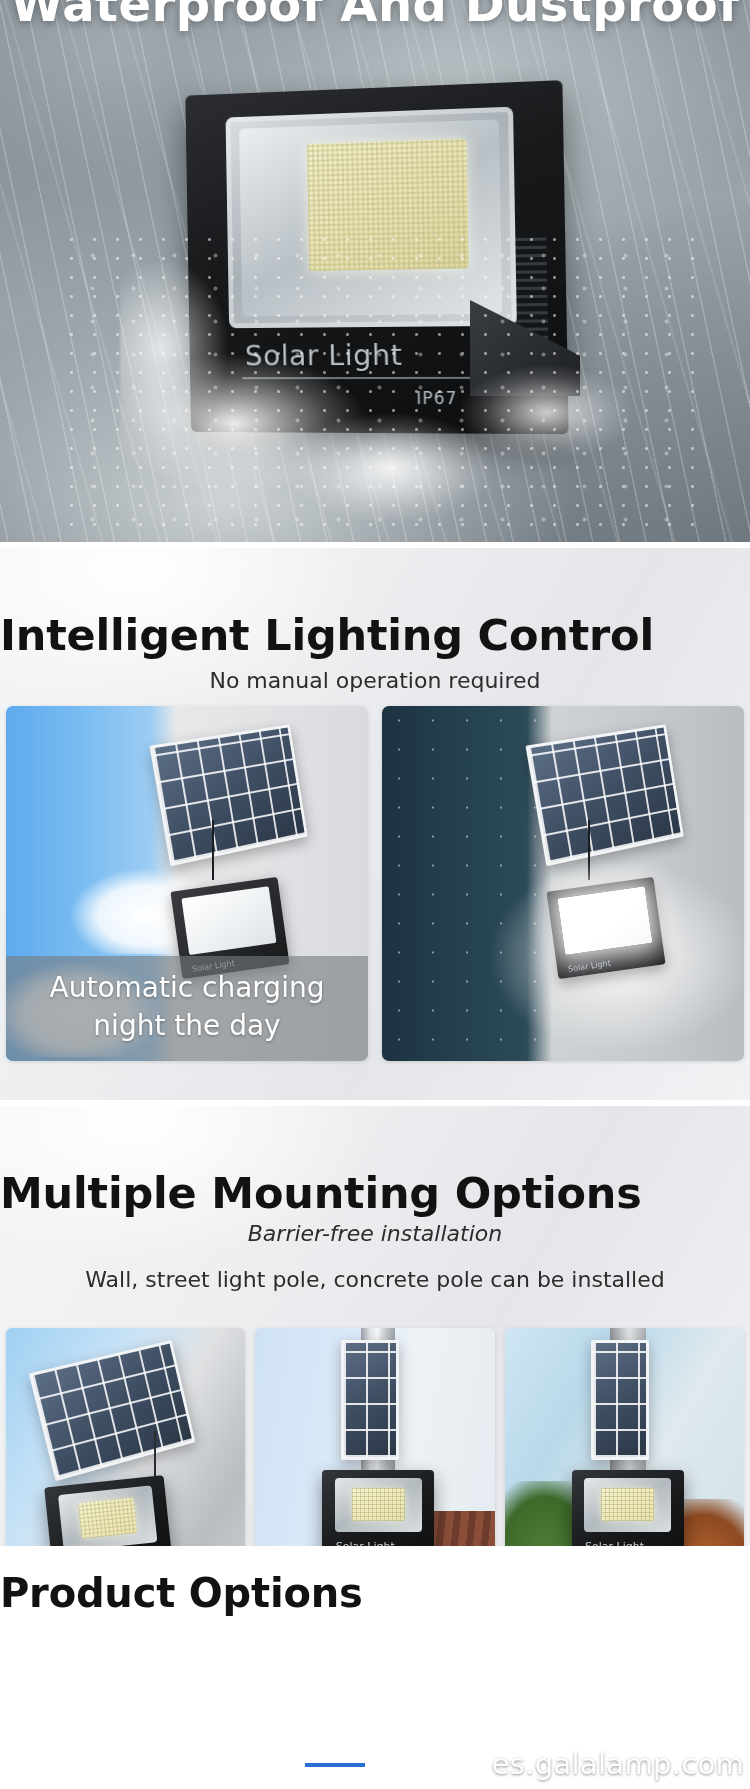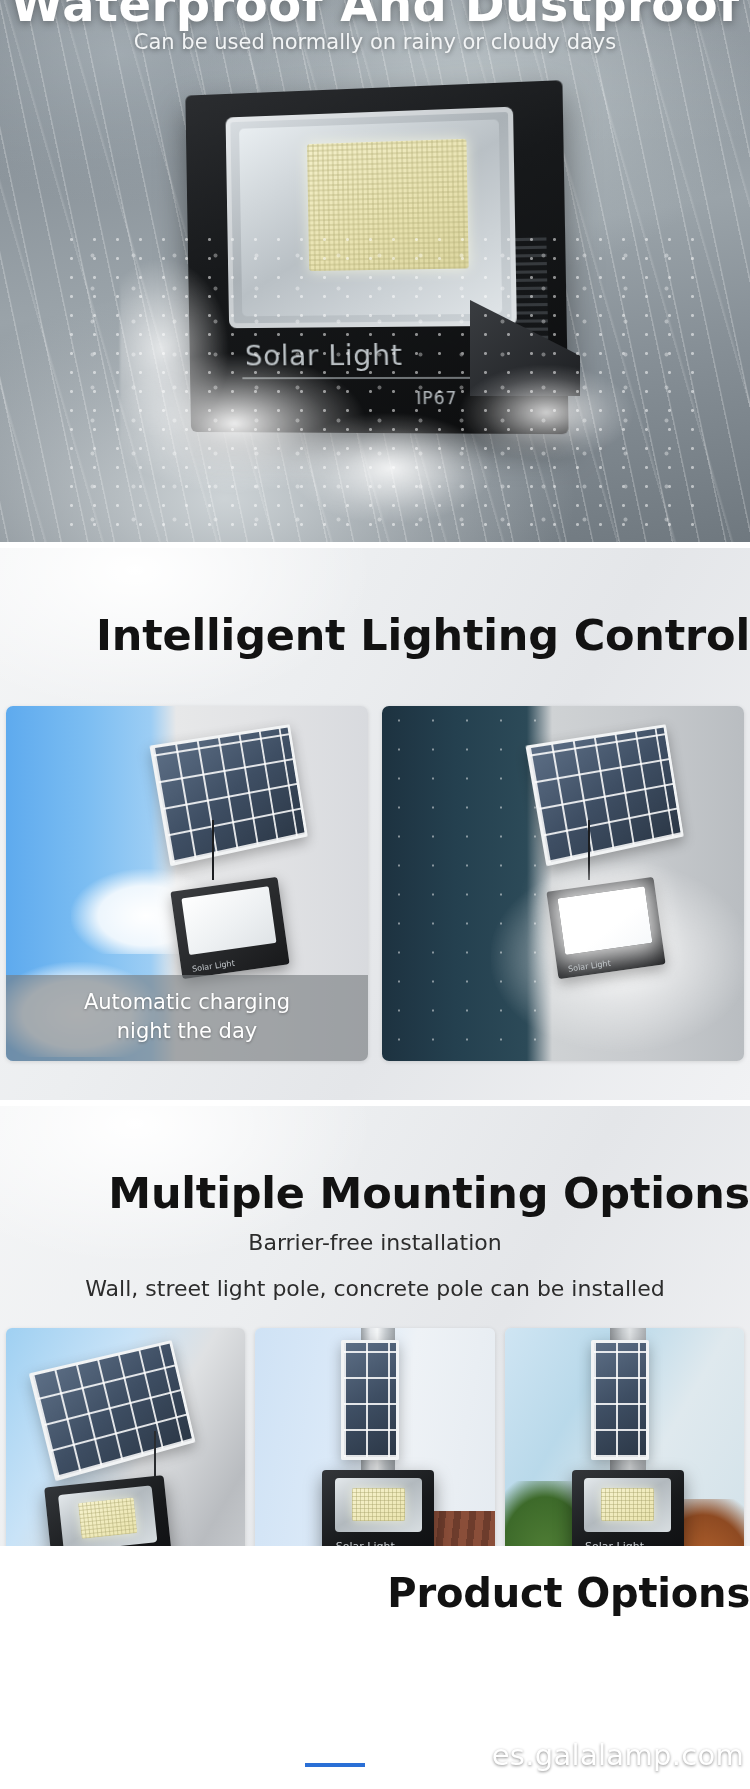--- a/index.html
+++ b/index.html
@@ -148,21 +148,21 @@
   
   .grey-section {
     position: relative;
     width: 750px;
     background:
       radial-gradient(ellipse 340px 200px at 18% 4%, #ffffff 0%, rgba(255,255,255,0) 70%),
       linear-gradient(120deg, #f4f5f6 0%, #eceef0 35%, #e4e6e9 62%, #f1f2f4 100%);
     overflow: hidden;
   }
   .sec-title {
-    text-align: right;
+    text-align: left;
     font-family: "DejaVu Sans", sans-serif;
     font-weight: 700;
     color: #121212;
     font-size: 43px;
     letter-spacing: -0.2px;
   }
   .sec-sub {
     text-align: center;
     font-family: "DejaVu Sans", sans-serif;
     color: #2c2c2c;
@@ -239,29 +239,29 @@
     position: absolute; left: 10%; bottom: 5%;
     color: #c3c8cc; font-size: 8px; font-family: "DejaVu Sans", sans-serif;
   }
   .caption-bar {
     position: absolute; left: 0; right: 0; bottom: 0;
     padding: 13px 0 16px;
     background: rgba(120,124,128,.62);
     color: #ffffff;
     text-align: center;
     font-family: "DejaVu Sans", sans-serif;
-    font-size: 21px;
+    font-size: 28px;
     line-height: 1.35;
     text-shadow: 0 1px 3px rgba(0,0,0,.35);
   }
 
   
   #sec-mounting { height: 440px; }
   #sec-mounting .sec-title { padding-top: 62px; }
-  #sec-mounting .sec-sub.l1 { margin-top: 12px; }
+  #sec-mounting .sec-sub.l1 { margin-top: 3px; font-style: italic; }
   #sec-mounting .sec-sub.l2 { margin-top: 21px; }
   .trio {
     position: absolute; left: 0; top: 222px;
     width: 750px; height: 295px;
     display: flex; gap: 10px; padding: 0 6px;
   }
   .trio-card {
     position: relative; flex: 1 1 0; border-radius: 6px; overflow: hidden;
     box-shadow: 0 1px 4px rgba(0,0,0,.12);
   }
@@ -309,21 +309,21 @@
   #sec-details {
     position: relative;
     width: 750px; height: 105px;
     background: #ffffff;
   }
   #sec-details .sec-title { padding-top: 24px; font-size: 40px; }
 
   
   .watermark {
     position: absolute;
-    right: 6px; bottom: 17px;
+    right: 6px; bottom: 8px;
     color: #ffffff;
     font-family: "DejaVu Sans", sans-serif;
     font-size: 29px;
     letter-spacing: .3px;
     text-shadow: 0 1px 3px rgba(0,0,0,.45);
     pointer-events: none;
   }
   .watermark-rule {
     position: absolute;
     right: 385px; bottom: 22px;
@@ -350,27 +350,27 @@
     <div class="lamp-underline"></div>
     <div class="lamp-label">Solar Light</div>
     <div class="lamp-ip">IP67</div>
   </div>
   <div class="lamp-bracket"></div>
 
   <div class="splash"></div>
   <div class="splash-dots"></div>
 
   <div class="banner-title">Waterproof And Dustproof</div>
-  <div class="banner-sub">Can be used normally on rainy or cloudy days</div>
 </div>
 
 <div class="gap"></div>
 
 <div class="grey-section" id="sec-intelligent">
   <div class="sec-title">Intelligent Lighting Control</div>
+  <div class="sec-sub">No manual operation required</div>
 
   <div class="duo">
 
     <div class="duo-card duo-day">
       <div class="cloud" style="left:18%;top:46%;width:150px;height:85px;"></div>
       <div class="cloud" style="left:-4%;top:72%;width:170px;height:95px;"></div>
       <div class="panel-solar" style="left:42%;top:8%;width:148px;height:118px;transform:perspective(600px) rotateY(18deg) rotateZ(-10deg);"></div>
       <div class="wire" style="left:57%;top:32%;height:60px;"></div>
       <div class="mini-lamp" style="left:47%;top:50%;width:108px;height:88px;transform:rotate(-8deg);">
         <div class="face"></div>

